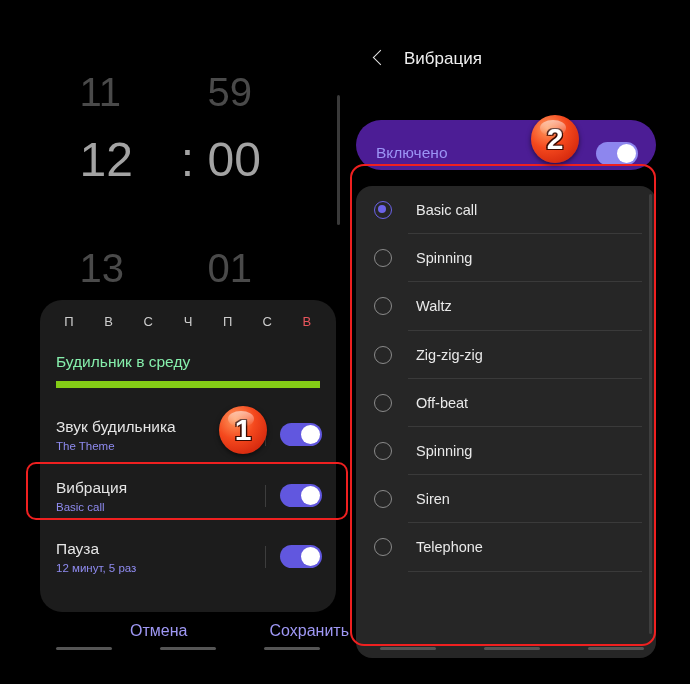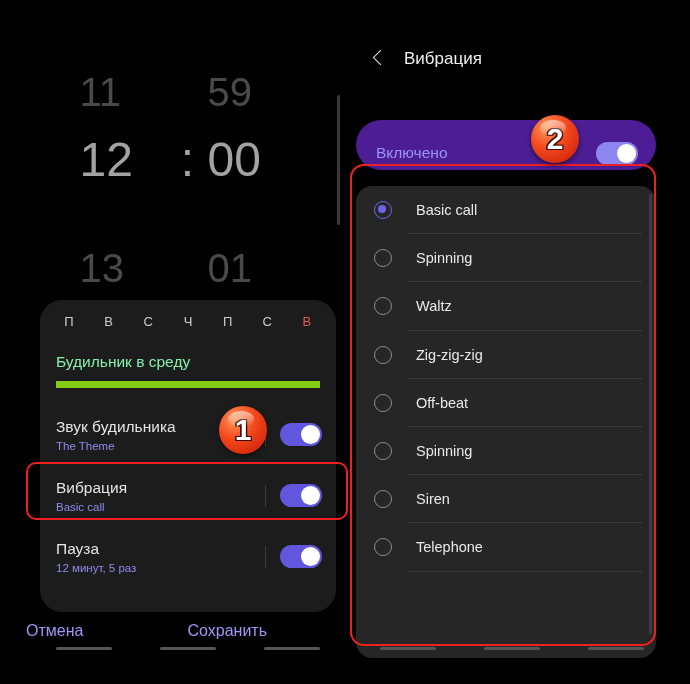--- a/index.html
+++ b/index.html
@@ -80,21 +80,21 @@
     position: absolute; right: 2px; top: 2px;
     width: 19px; height: 19px; border-radius: 50%;
     background: #ffffff;
   }
   .toggle.light { background: #8d86ee; }
 
   .footer-btns {
     position: absolute; left: 0; top: 604px; width: 323px;
     display: flex;
   }
-  .footer-btns > div { flex: 1; text-align: left; }
+  .footer-btns > div { flex: 1; text-align: right; }
   .fbtn { font-size: 16px; color: #9f98f5; font-weight: 400; }
 
   
   .navbar {
     position: absolute; bottom: 12px; left: 0; width: 100%;
     display: flex; justify-content: center; gap: 48px;
   }
   .navbar span {
     display: block; width: 56px; height: 3px; border-radius: 2px; background: #555;
   }

